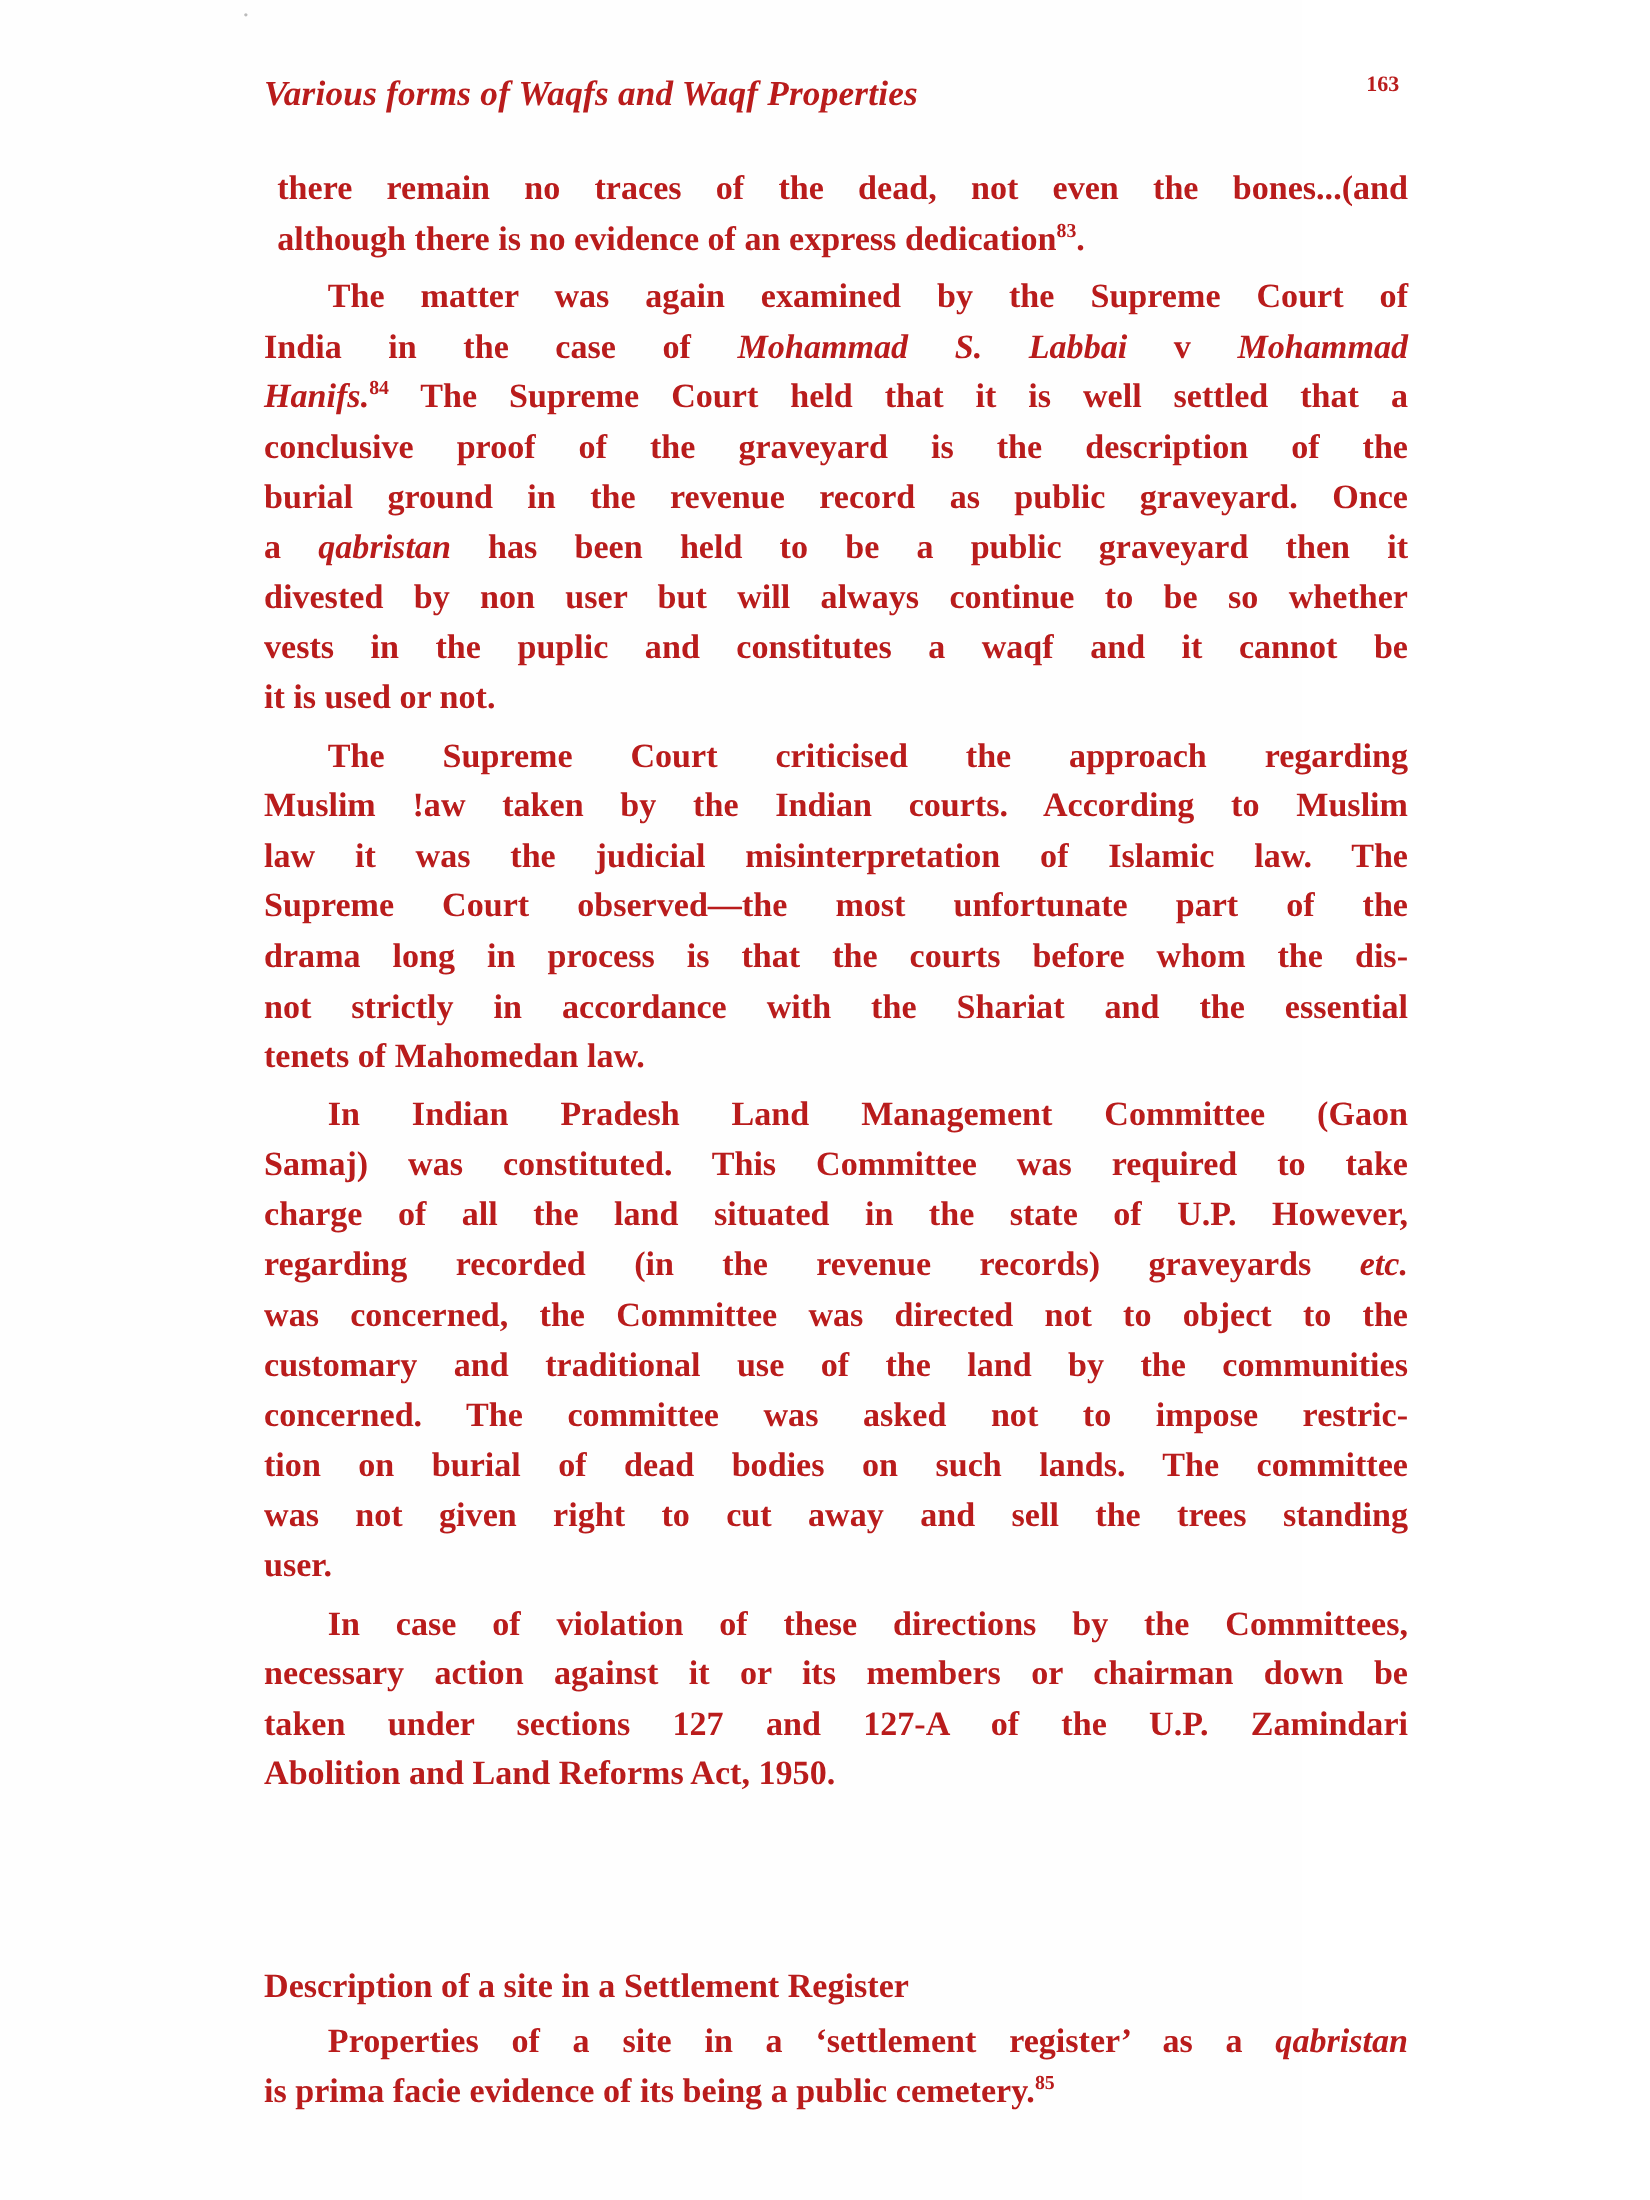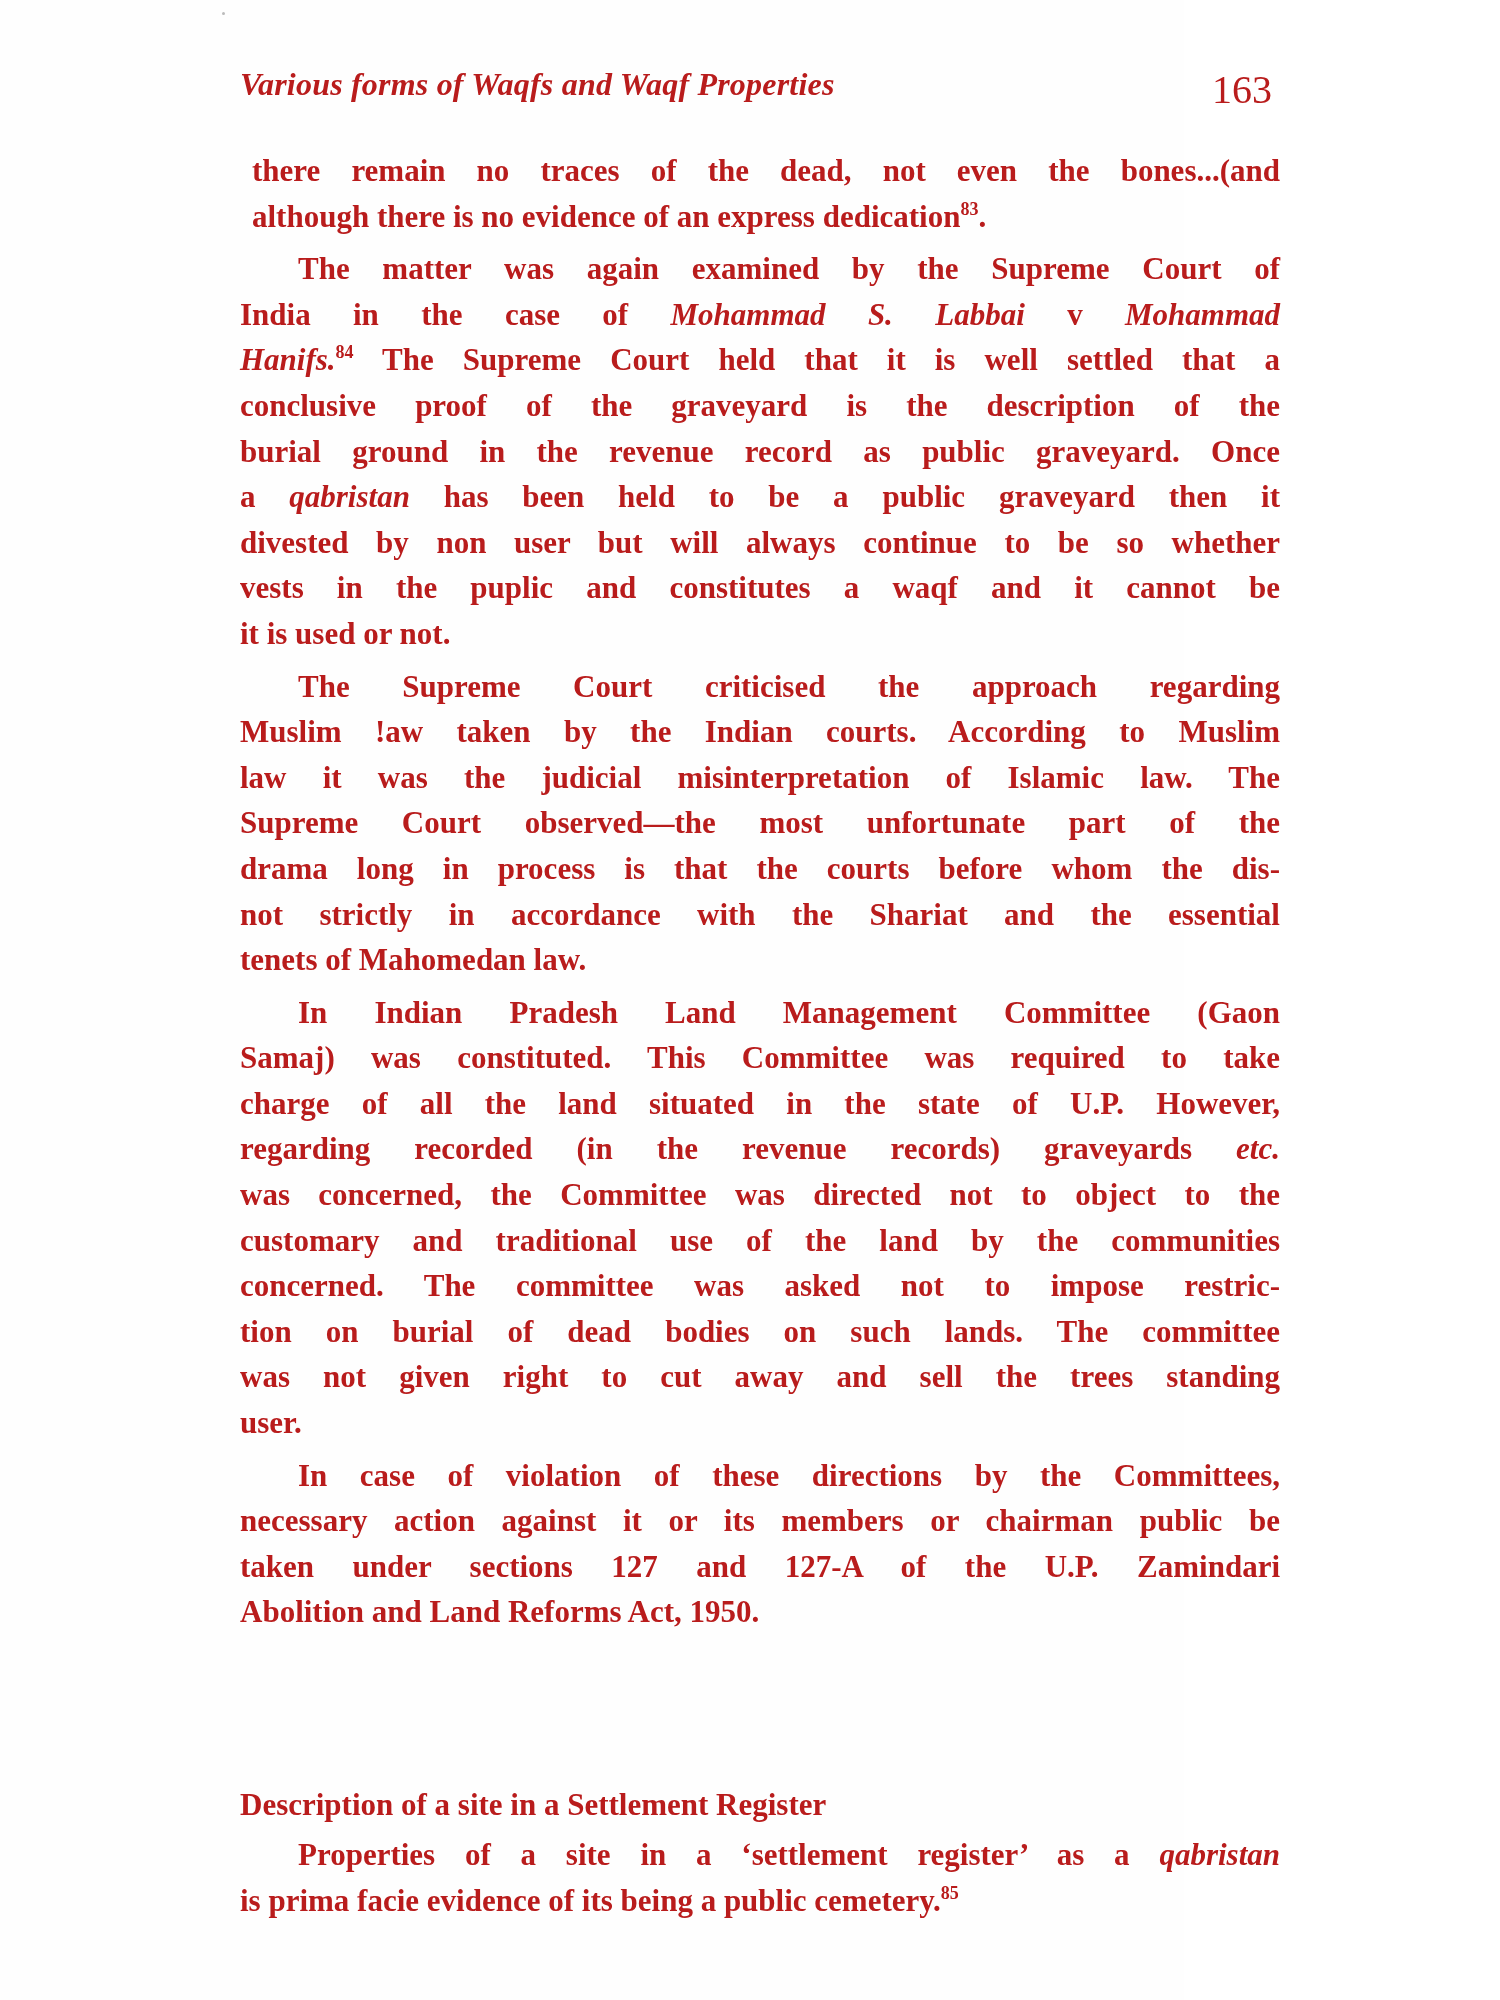--- a/index.html
+++ b/index.html
@@ -12,21 +12,21 @@
   }
   .running-head {
     position: absolute; left: 240px; top: 66px; width: 1040px; height: 44px;
   }
   .running-title {
     position: absolute; left: 0; top: 0;
     font-style: italic; font-weight: bold; font-size: 32px; letter-spacing: 0.2px;
   }
   .page-number {
     position: absolute; right: 8px; top: 0;
-    font-size: 40px; font-weight: normal;
+    font-size: 20px; font-weight: bold;
   }
   .body-text {
     position: absolute; left: 240px; top: 148px; width: 1040px;
     font-size: 31px; line-height: 45.6px; font-weight: bold;
     text-align: justify;
   }
   .para { margin: 0 0 7px 0; text-indent: 58px; }
   .para.cont { text-indent: 0; margin-left: 12px; }
   .para .ln { display: block; text-align: justify; text-align-last: justify; white-space: nowrap; }
   .para .ln.last { text-align-last: left; }
@@ -93,21 +93,21 @@
       <span class="ln" style="text-indent:0">was concerned, the Committee was directed not to object to the</span>
       <span class="ln" style="text-indent:0">customary and traditional use of the land by the communities</span>
       <span class="ln" style="text-indent:0">concerned. The committee was asked not to impose restric-</span>
       <span class="ln" style="text-indent:0">tion on burial of dead bodies on such lands. The committee</span>
       <span class="ln" style="text-indent:0">was not given right to cut away and sell the trees standing</span>
       <span class="ln last" style="text-indent:0">user.</span>
     </p>
 
     <p class="para">
       <span class="ln">In case of violation of these directions by the Committees,</span>
-      <span class="ln" style="text-indent:0">necessary action against it or its members or chairman public be</span>
+      <span class="ln" style="text-indent:0">necessary action against it or its members or chairman down be</span>
       <span class="ln" style="text-indent:0">taken under sections 127 and 127-A of the U.P. Zamindari</span>
       <span class="ln last" style="text-indent:0">Abolition and Land Reforms Act, 1950.</span>
     </p>
   </div>
 
   <div class="section-heading">Description of a site in a Settlement Register</div>
 
   <div class="final-para">
     <p class="para" style="margin:0">
       <span class="ln"><span>Properties of a site in a ‘settlement register’ as a </span><i>qabristan</i></span>

